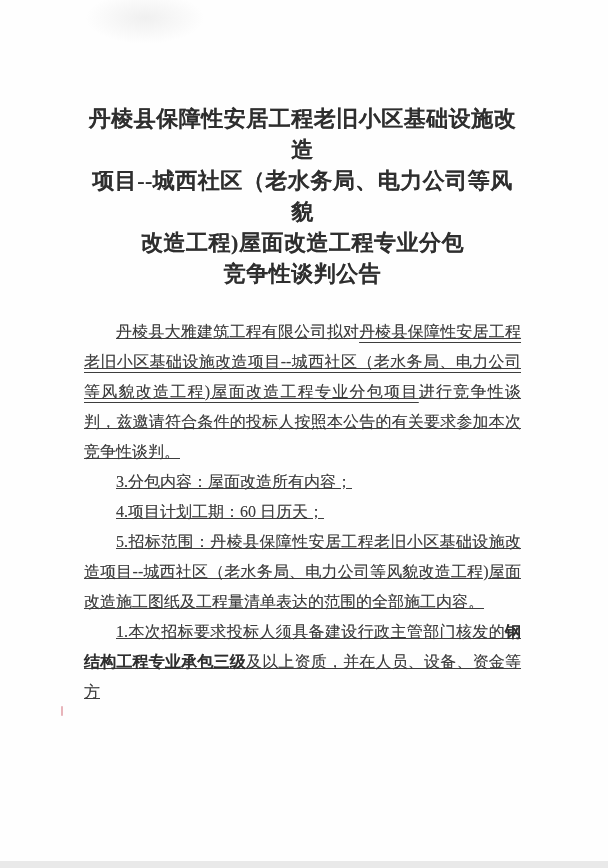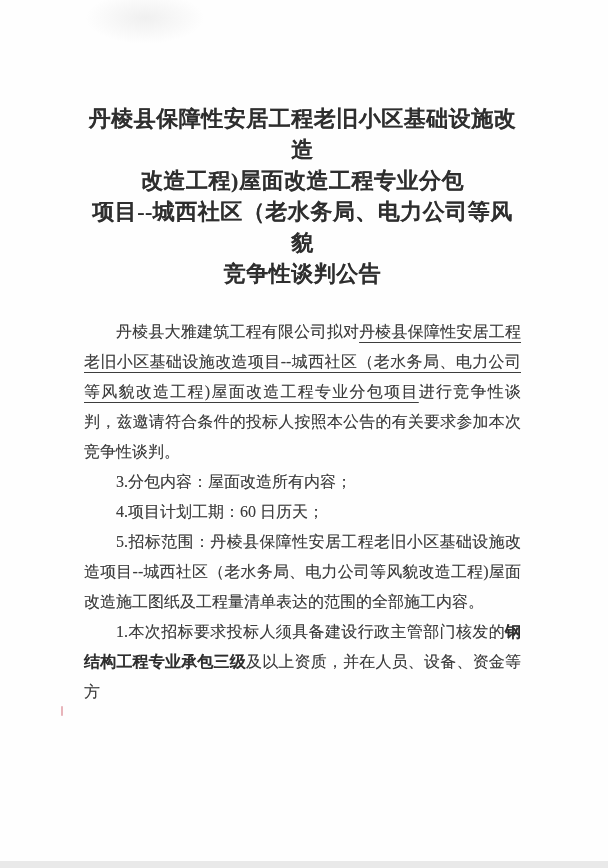--- a/index.html
+++ b/index.html
@@ -55,20 +55,21 @@
     margin-top: 28px;
     font-size: 16px;
     line-height: 30px;
     color: #3d3d3d;
     text-align: justify;
     text-shadow: 0 0 0.4px rgba(61,61,61,0.45);
   }
   .body-text p {
     margin: 0;
     text-indent: 32px;
+    text-decoration: underline;
   }
   .sec-heading {
     font-weight: 700;
     font-size: 17px;
     color: #2e2e2e;
     letter-spacing: 0.5px;
   }
   .u {
     text-decoration: underline;
     text-underline-offset: 5px;
@@ -83,22 +84,22 @@
 <body>
 
 <div class="page">
 
   <div class="smudge-top"></div>
 
   <div class="content">
 
     <div class="doc-title">
       <div>丹棱县保障性安居工程老旧小区基础设施改造</div>
+      <div>项目--城西社区（老水务局、电力公司等风貌</div>
       <div>改造工程)屋面改造工程专业分包</div>
-      <div>项目--城西社区（老水务局、电力公司等风貌</div>
       <div>竞争性谈判公告</div>
     </div>
 
     <div class="body-text">
 
       <p><span>丹棱县大雅建筑工程有限公司拟对</span><span class="u">丹棱县保障性安居工程老旧小区基础设施改造项目--城西社区（老水务局、电力公司等风貌改造工程)屋面改造工程专业分包项目</span><span>进行竞争性谈判，兹邀请符合条件的投标人按照本公告的有关要求参加本次竞争性谈判。</span></p>
 
 
       <p>3.分包内容：屋面改造所有内容；</p>
       <p>4.项目计划工期：60 日历天；</p>

